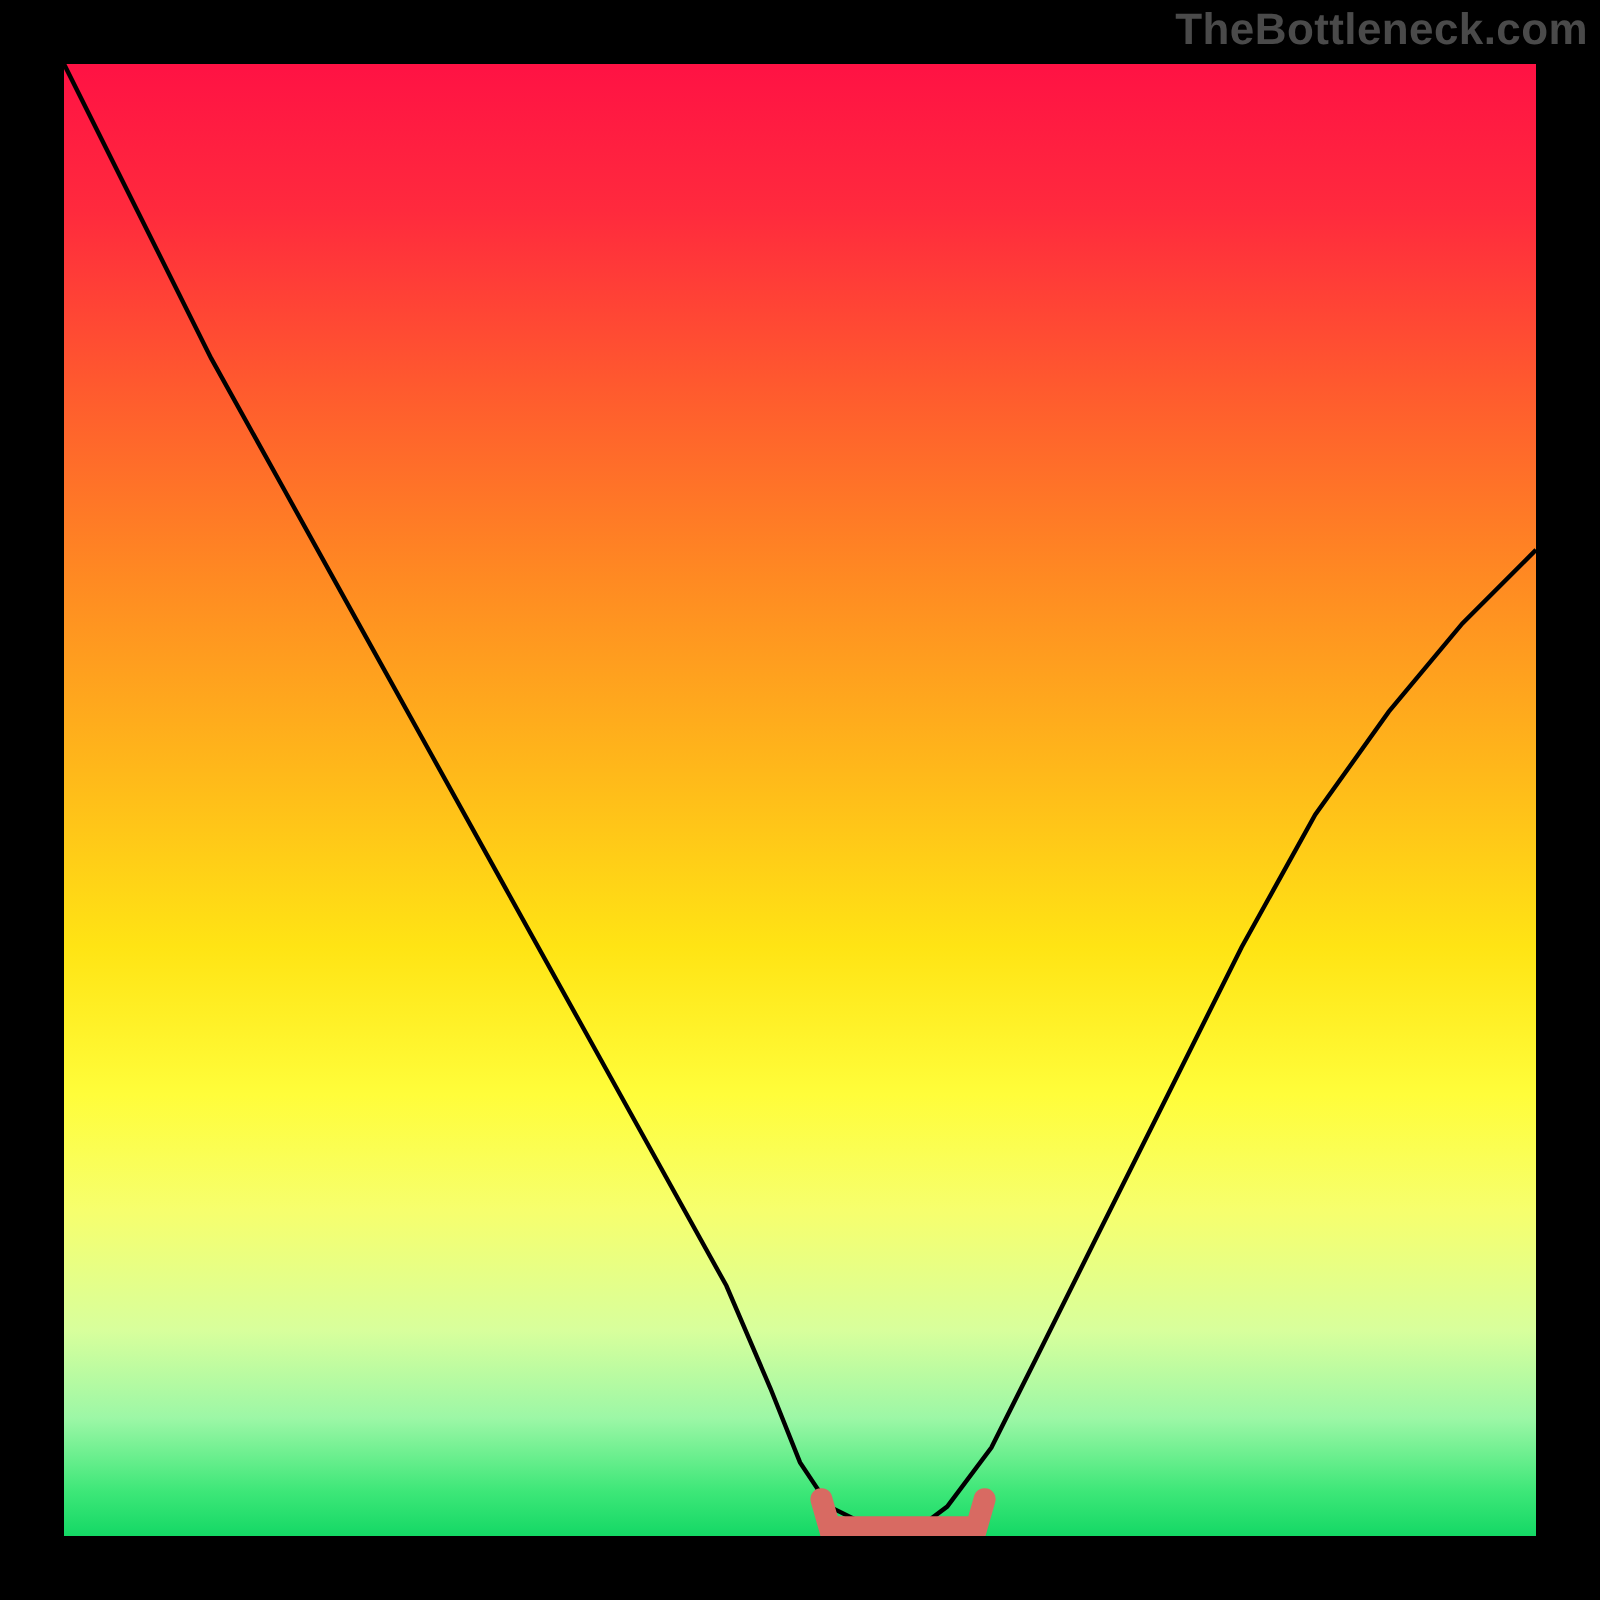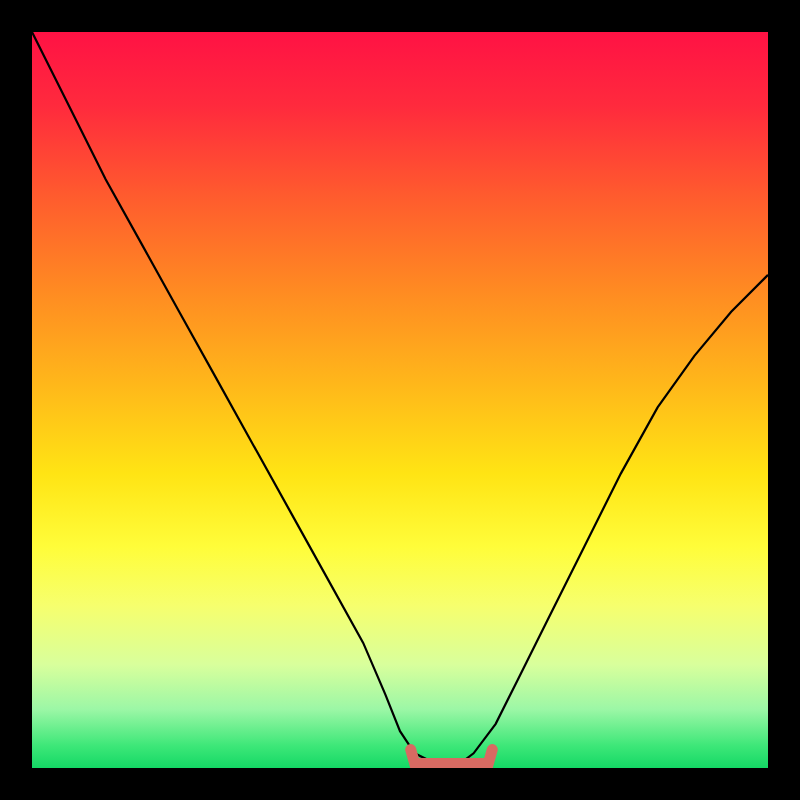--- a/index.html
+++ b/index.html
@@ -19,20 +19,21 @@
       #d8ff9c 86%,
       #9cf7a6 92%,
       #3de778 97%,
       #14d865 100%);
   }
   svg.curve{position:absolute;inset:0;}
 </style>
 </head>
 <body>
 <div class="frame">
+  <div class="watermark">TheBottleneck.com</div>
   <div class="plot">
     <div class="grad"></div>
     <svg class="curve" viewBox="0 0 736 736" preserveAspectRatio="none">
       <path id="curvePath" fill="none" stroke="#000000" stroke-width="2.2" d="M0.0 0.0 L36.8 73.6 L73.6 147.2 L110.4 213.4 L147.2 279.7 L184.0 345.9 L220.8 412.2 L257.6 478.4 L294.4 544.6 L331.2 610.9 L353.3 662.4 L368.0 699.2 L382.7 721.3 L404.8 732.3 L426.9 732.3 L441.6 721.3 L463.7 691.8 L485.8 647.7 L515.2 588.8 L552.0 515.2 L588.8 441.6 L625.6 375.4 L662.4 323.8 L699.2 279.7 L736.0 242.9 "></path>
       <path id="stumpPath" fill="none" stroke-linecap="round" d="M 378.7 717.6 L 382.7 731.6 L 456.3 731.6 L 460.3 717.6" stroke="#d86a62" stroke-width="11"></path>
     </svg>
   </div>
 </div>
 
 </body></html>

